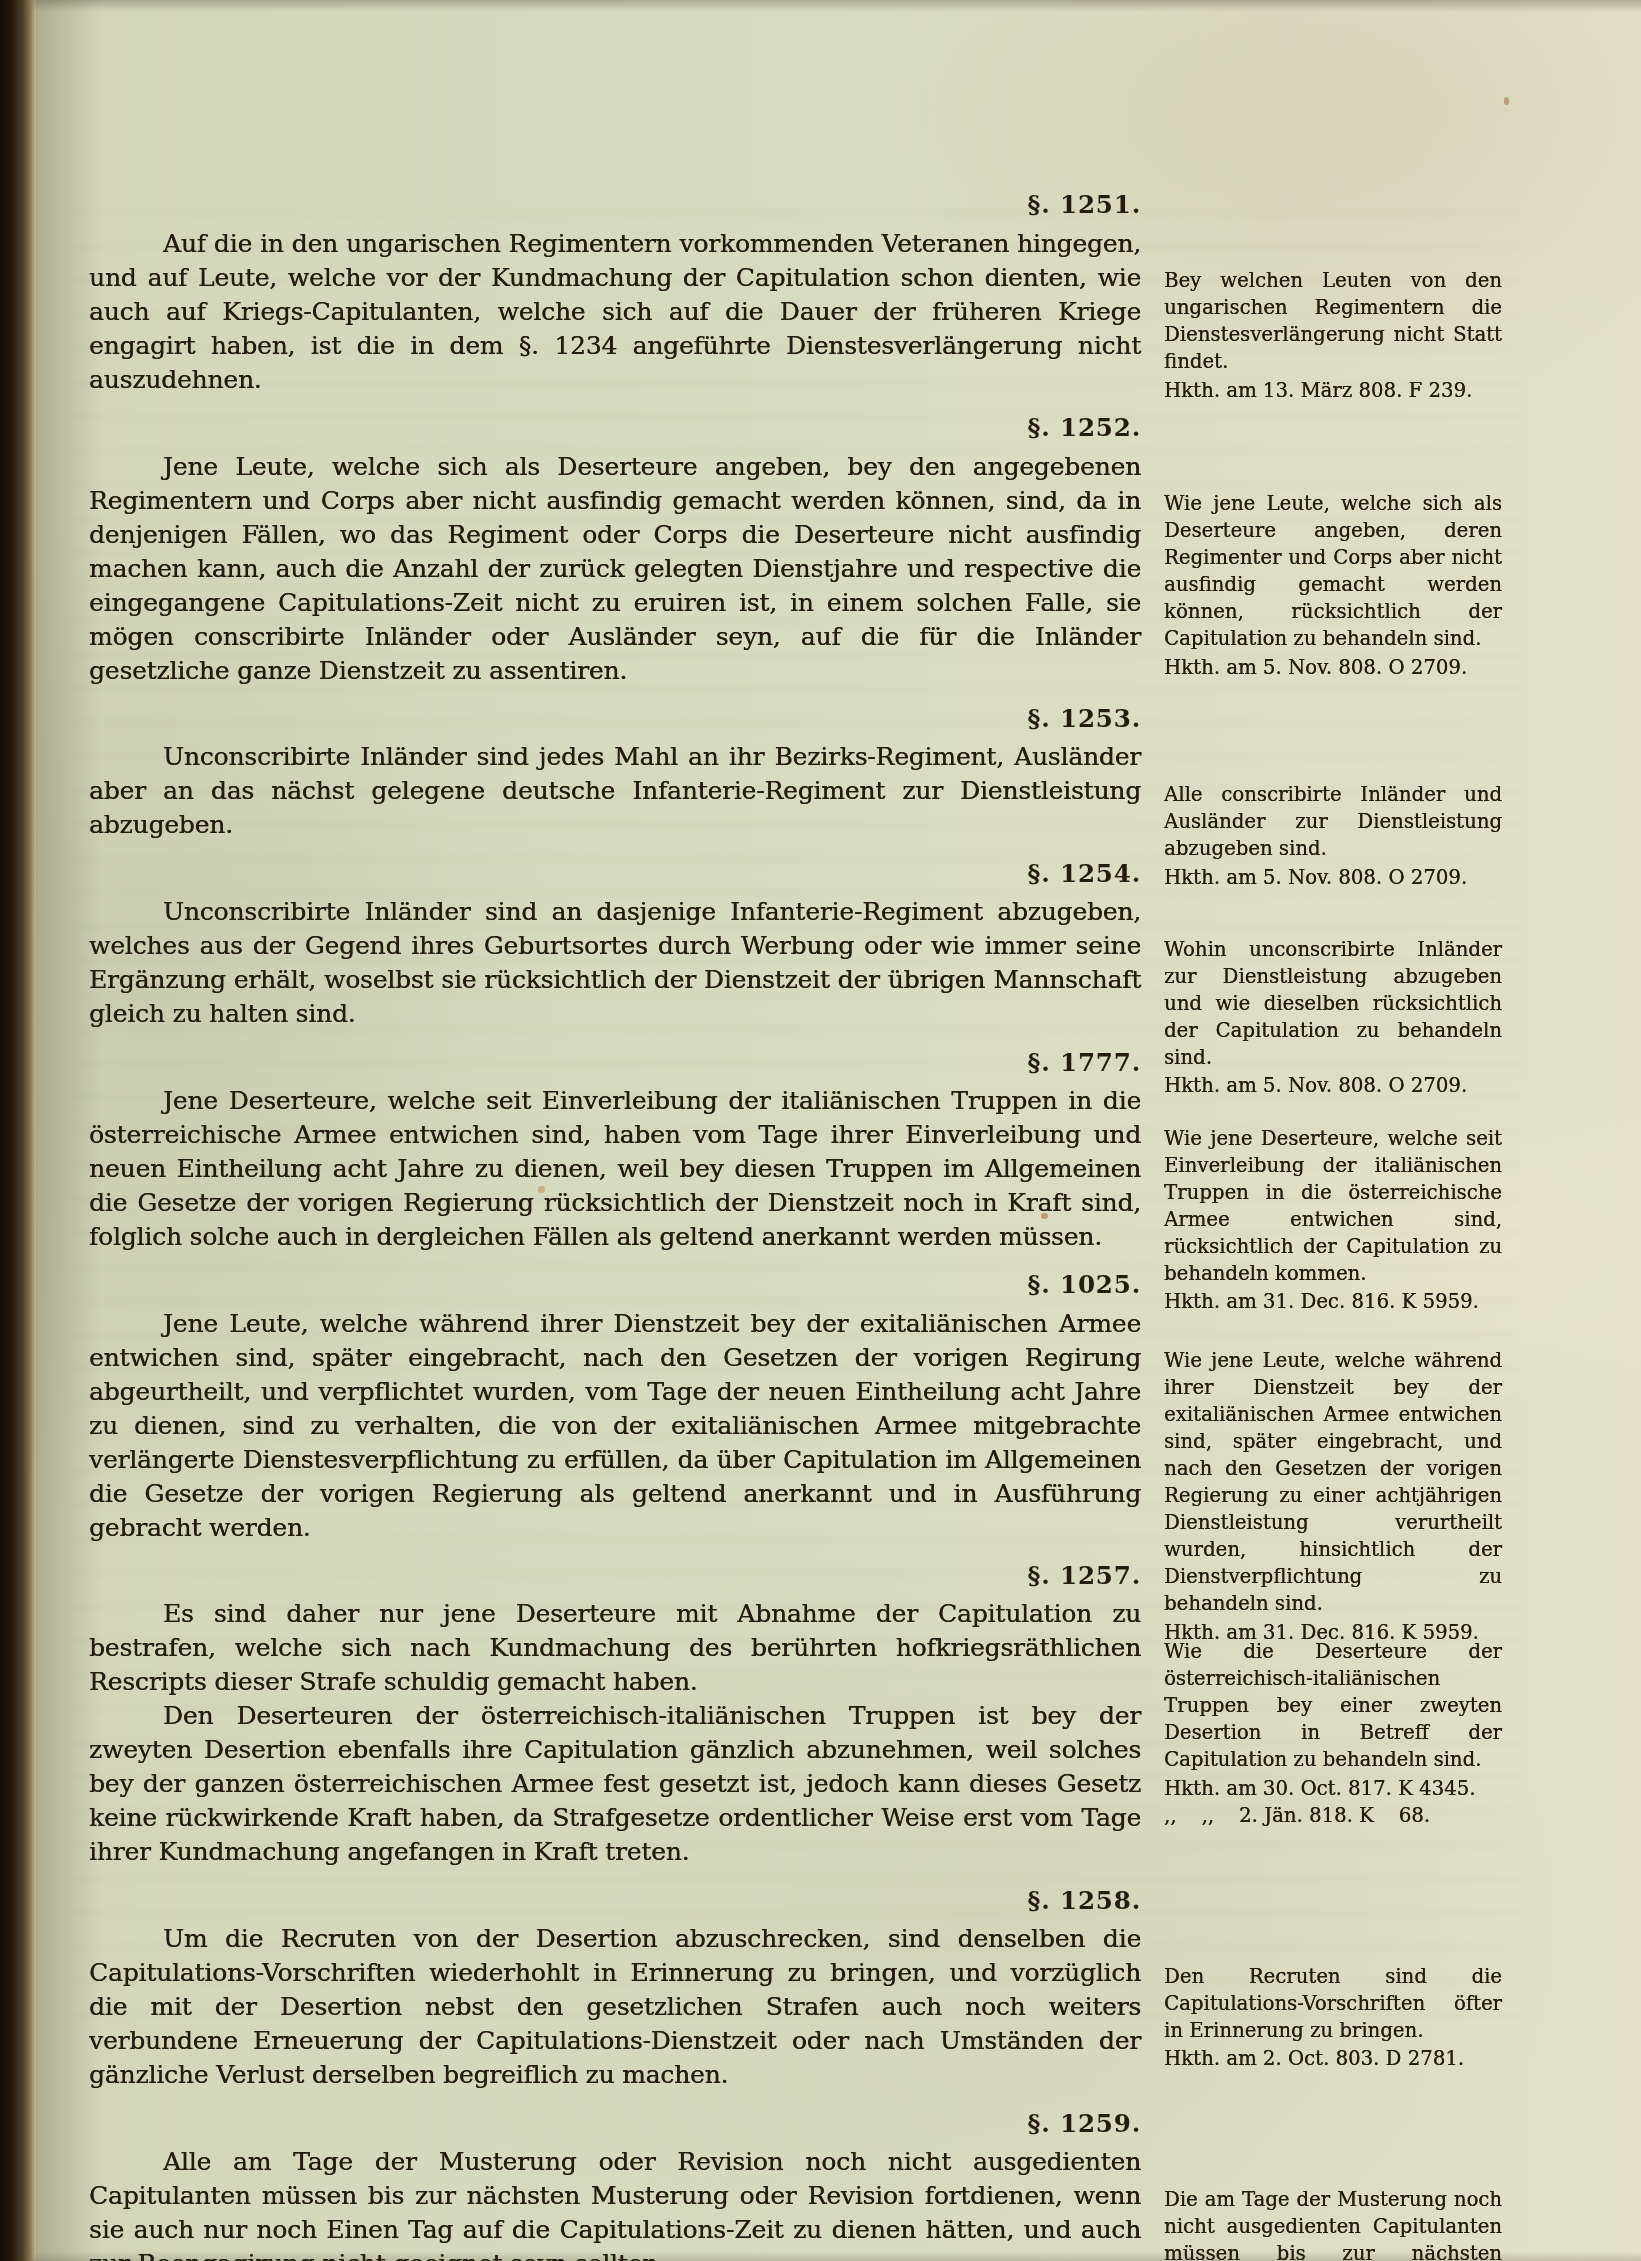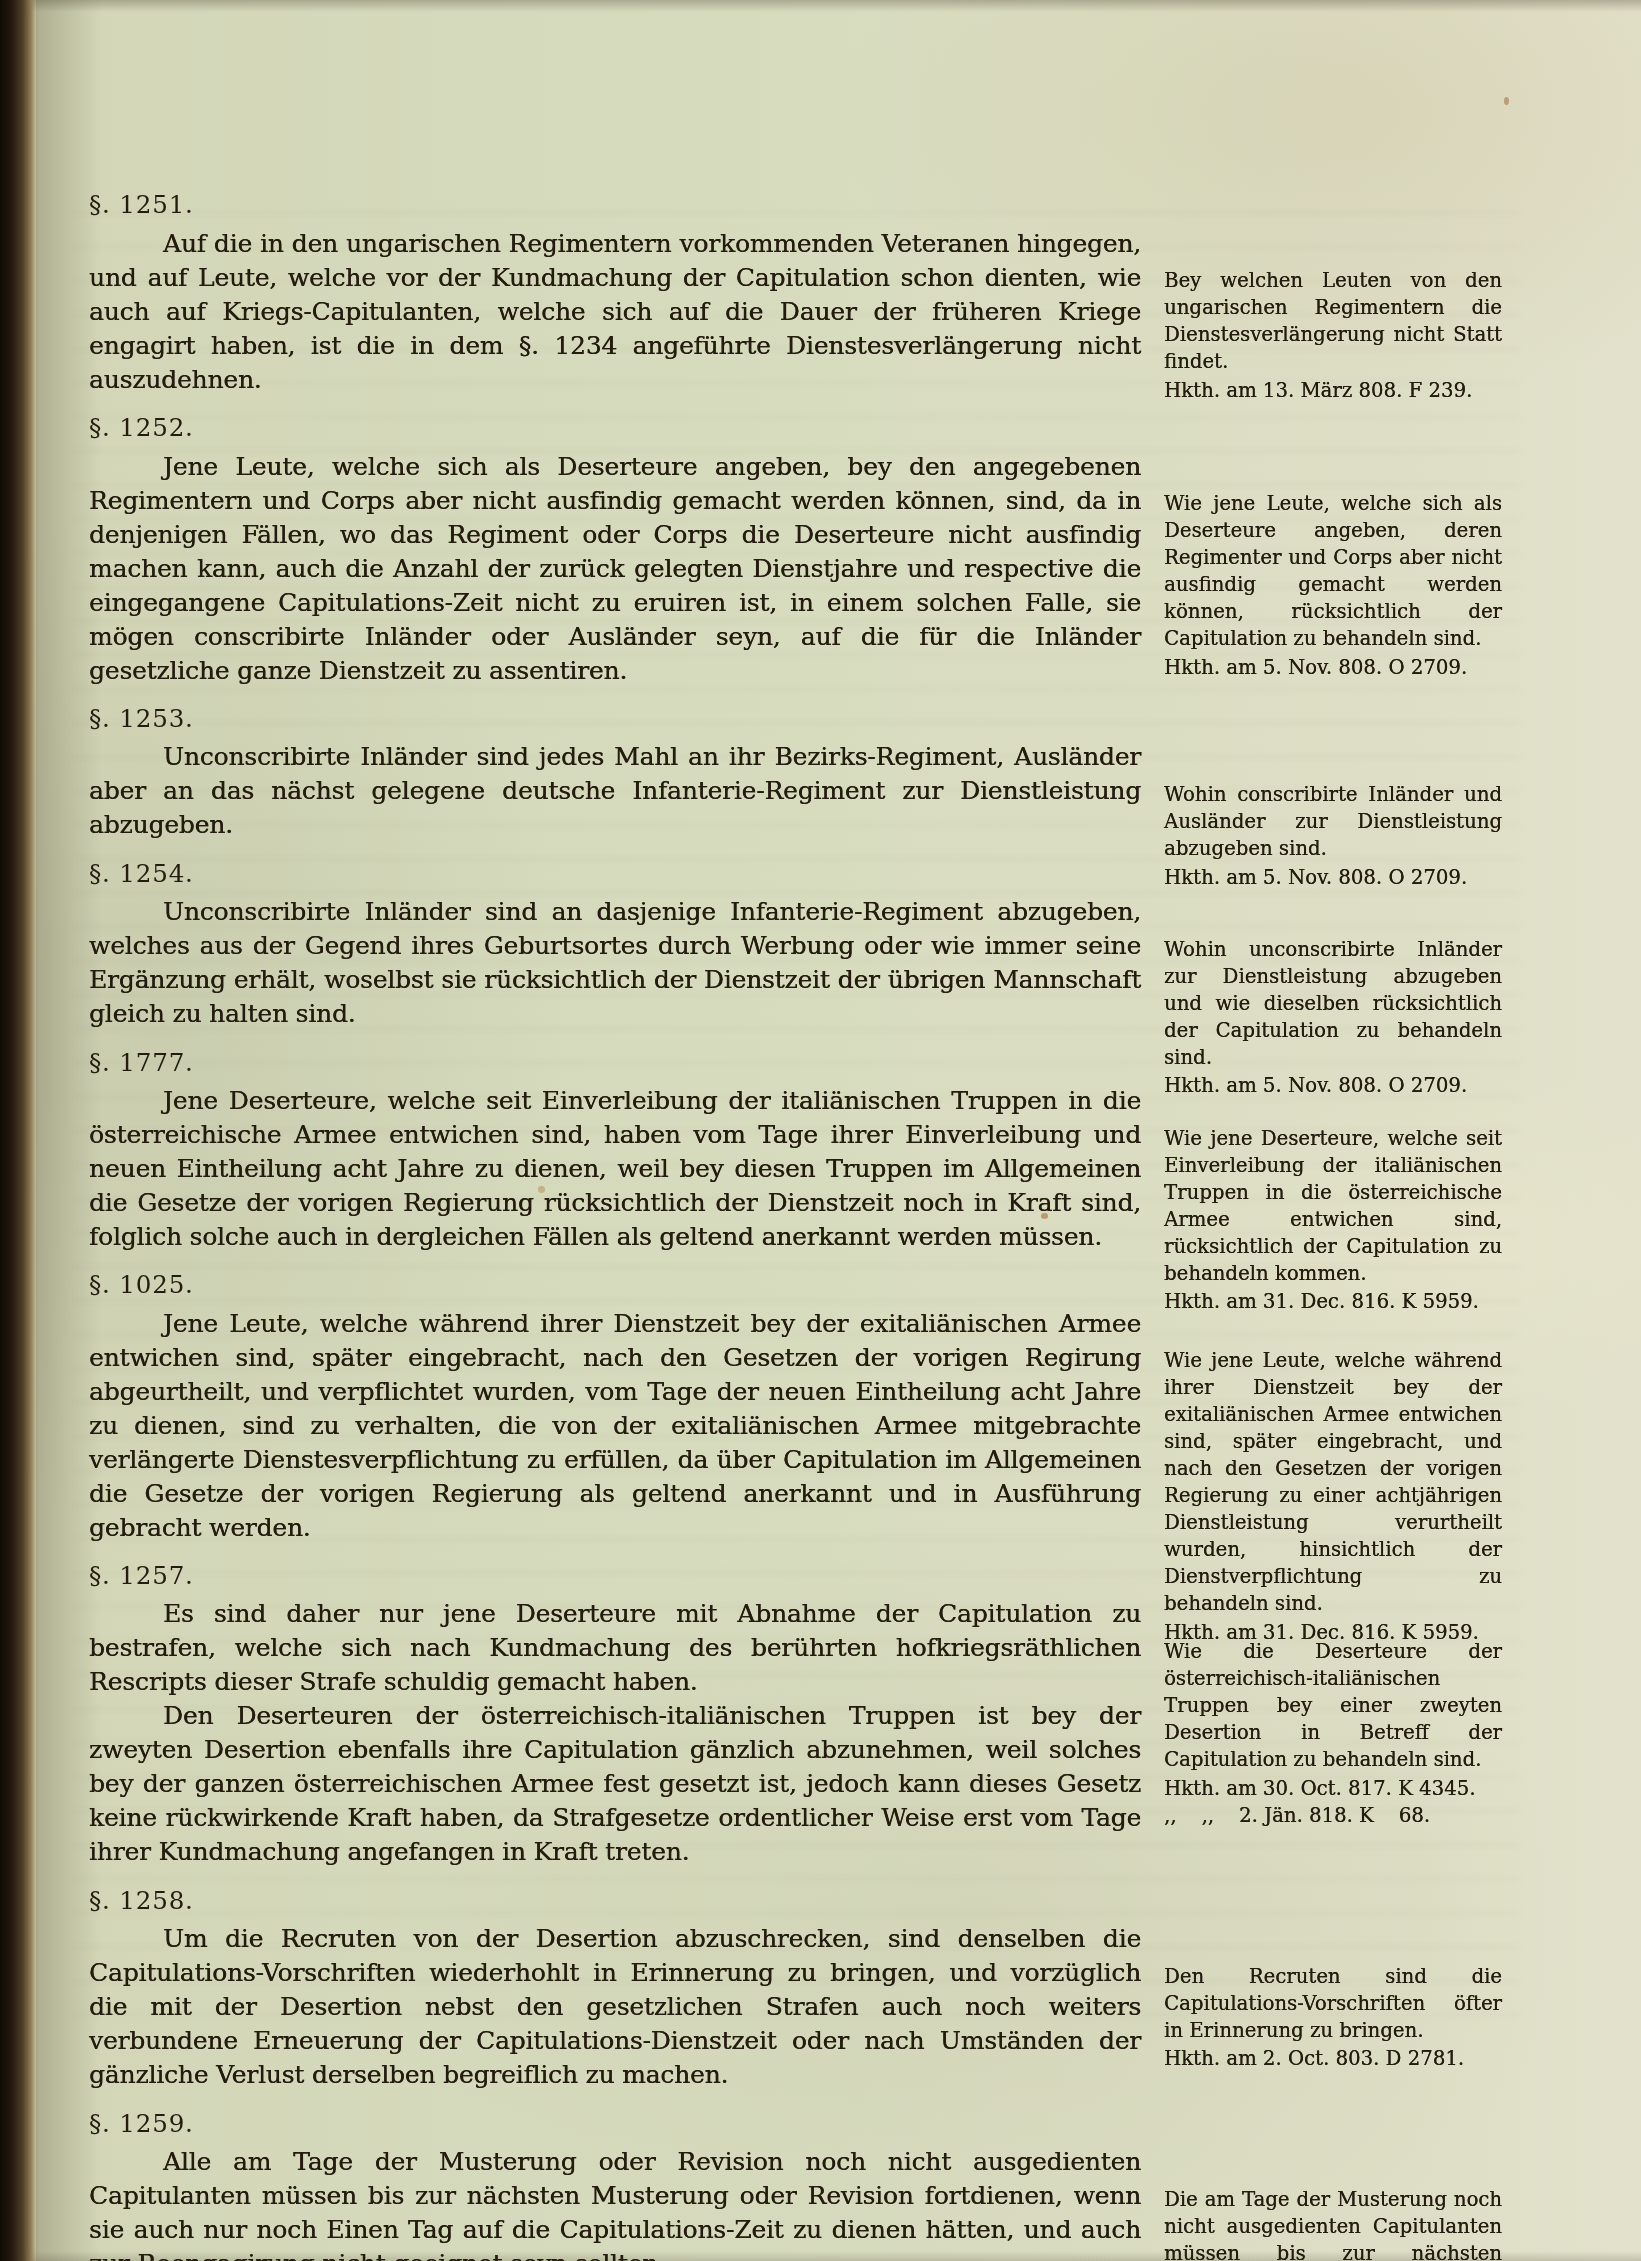--- a/index.html
+++ b/index.html
@@ -37,21 +37,21 @@
 
   .content{position:absolute;left:89px;top:174px;width:1405px;z-index:4;}
 
   .page-header{position:relative;height:46px;}
   .header-title{position:absolute;left:0;width:1052px;text-align:center;
     font-size:24.6px;letter-spacing:4.1px;font-weight:bold;}
   .page-num{position:absolute;left:1188px;top:1.6px;font-size:24.6px;letter-spacing:1.6px;font-weight:bold;}
 
   .section{position:relative;}
   .sec-main{width:1052px;}
-  .sec-heading{font-size:24.6px;text-align:left;margin:16.4px 0 7.4px;letter-spacing:0.8px;font-weight:normal;}
+  .sec-heading{font-size:24.6px;text-align:right;margin:16.4px 0 7.4px;letter-spacing:0.8px;font-weight:bold;}
   .sec-main p.body{font-size:25px;line-height:34px;text-align:justify;text-indent:74px;
     margin:0;letter-spacing:-0.2px;text-shadow:0.3px 0 0 currentColor;}
   .sec-margin{position:absolute;left:1075px;top:53px;width:338px;
     font-size:19.7px;line-height:27px;margin-top:24px;}
   .sec-margin .note{margin:0 0 1.6px;text-align:justify;text-shadow:0.2px 0 0 currentColor;}
   .sec-margin .cite{margin:0;white-space:pre-wrap;text-shadow:0.2px 0 0 currentColor;}
 </style>
 </head>
 <body>
 
@@ -91,21 +91,21 @@
           <div class="cite">Hkth. am 5. Nov. 808. O 2709.</div>
         </div>
       </div>
 
       <div class="section">
         <div class="sec-main">
           <div class="sec-heading">§. 1253.</div>
           <p class="body">Unconscribirte Inländer sind jedes Mahl an ihr Bezirks-Regiment, Ausländer aber an das nächst gelegene deutsche Infanterie-Regiment zur Dienstleistung abzugeben.</p>
         </div>
         <div class="sec-margin">
-          <p class="note">Wohin conscribirte Inländer und Ausländer zur Dienstleistung abzugeben sind.</p>
+          <p class="note">Alle conscribirte Inländer und Ausländer zur Dienstleistung abzugeben sind.</p>
           <div class="cite">Hkth. am 5. Nov. 808. O 2709.</div>
         </div>
       </div>
 
       <div class="section">
         <div class="sec-main">
           <div class="sec-heading">§. 1254.</div>
           <p class="body">Unconscribirte Inländer sind an dasjenige Infanterie-Regiment abzugeben, welches aus der Gegend ihres Geburtsortes durch Werbung oder wie immer seine Ergänzung erhält, woselbst sie rücksichtlich der Dienstzeit der übrigen Mannschaft gleich zu halten sind.</p>
         </div>
         <div class="sec-margin">

